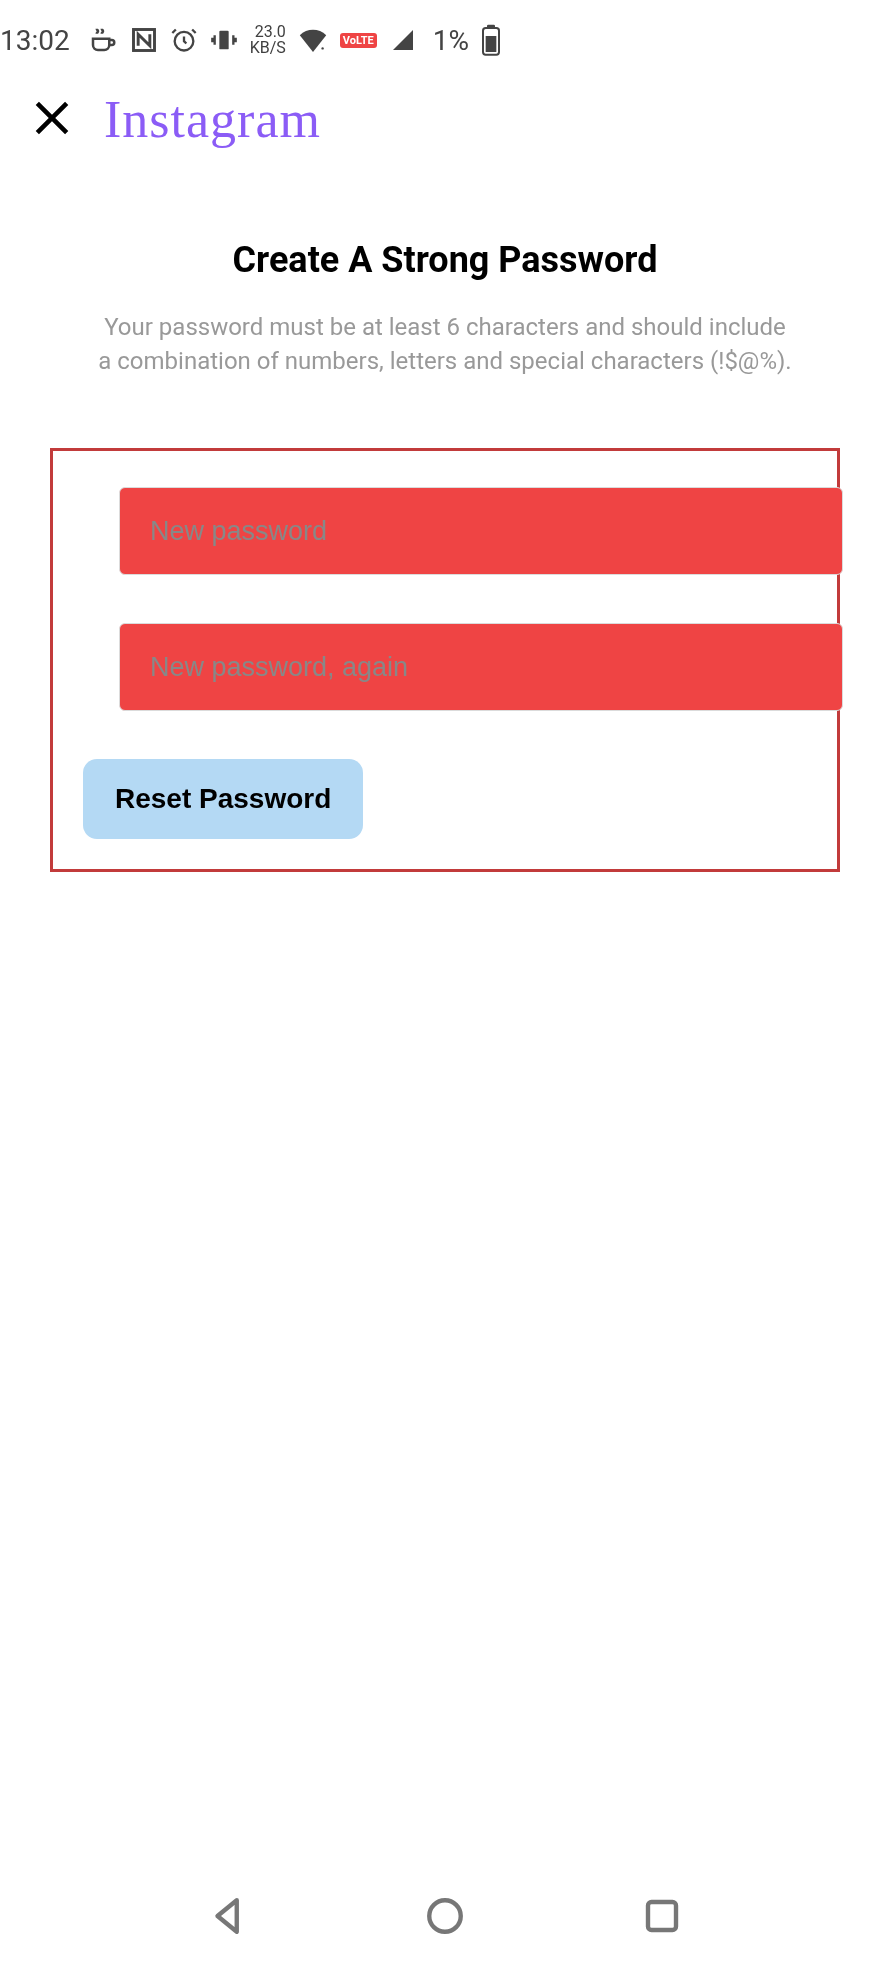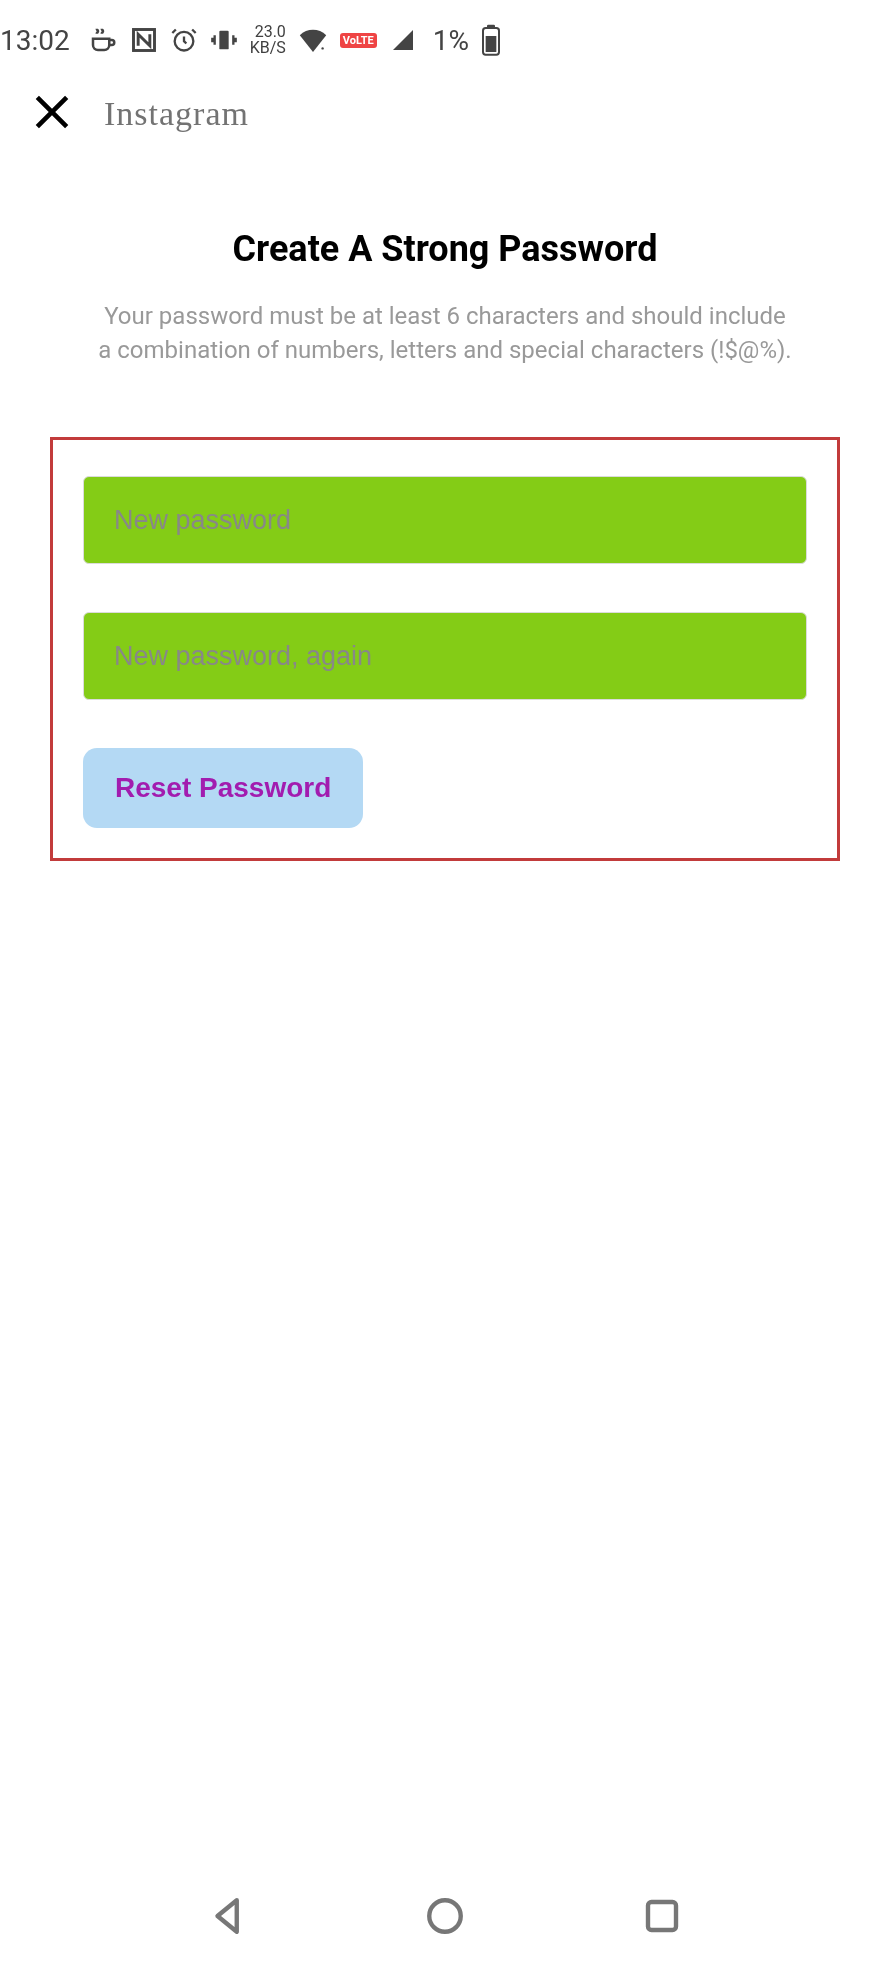--- a/index.html
+++ b/index.html
@@ -59,23 +59,23 @@
       align-items: center;
       padding: 20px 30px;
       gap: 30px;
     }
     .close-icon svg {
       width: 44px;
       height: 44px;
     }
     .instagram-logo {
       font-family: "Brush Script MT", cursive;
-      font-size: 34px;
+      font-size: 52px;
       font-weight: 500;
-      color: #737373;
+      color: #8b5cf6;
       letter-spacing: 1px;
     }
     .main-content {
       padding: 70px 50px 0 50px;
       text-align: center;
     }
     .page-title {
       font-size: 36px;
       font-weight: 700;
       color: #000;
@@ -89,39 +89,40 @@
       margin: 0 auto;
     }
     .form-highlight {
       margin: 70px 50px 0 50px;
       border: 3px solid #c23b3b;
       padding: 18px 30px 30px 30px;
     }
     .text-input {
       width: 100%;
       height: 88px;
-      background: #84cc16;
+      background: #ef4444;
       border: 1px solid #dbdbdb;
       border-radius: 6px;
       padding: 0 30px;
       font-size: 27px;
       color: #333;
       margin-top: 18px;
+      margin-left: 36px;
     }
     .text-input::placeholder {
       color: #888;
     }
     .text-input + .text-input {
       margin-top: 48px;
     }
     .reset-button {
       display: inline-block;
       margin-top: 48px;
       background: #b4d9f4;
-      color: #a21caf;
+      color: #000000;
       font-size: 28px;
       font-weight: 700;
       padding: 24px 32px;
       border: none;
       border-radius: 14px;
       cursor: pointer;
     }
     .form-row-left {
       text-align: left;
     }

